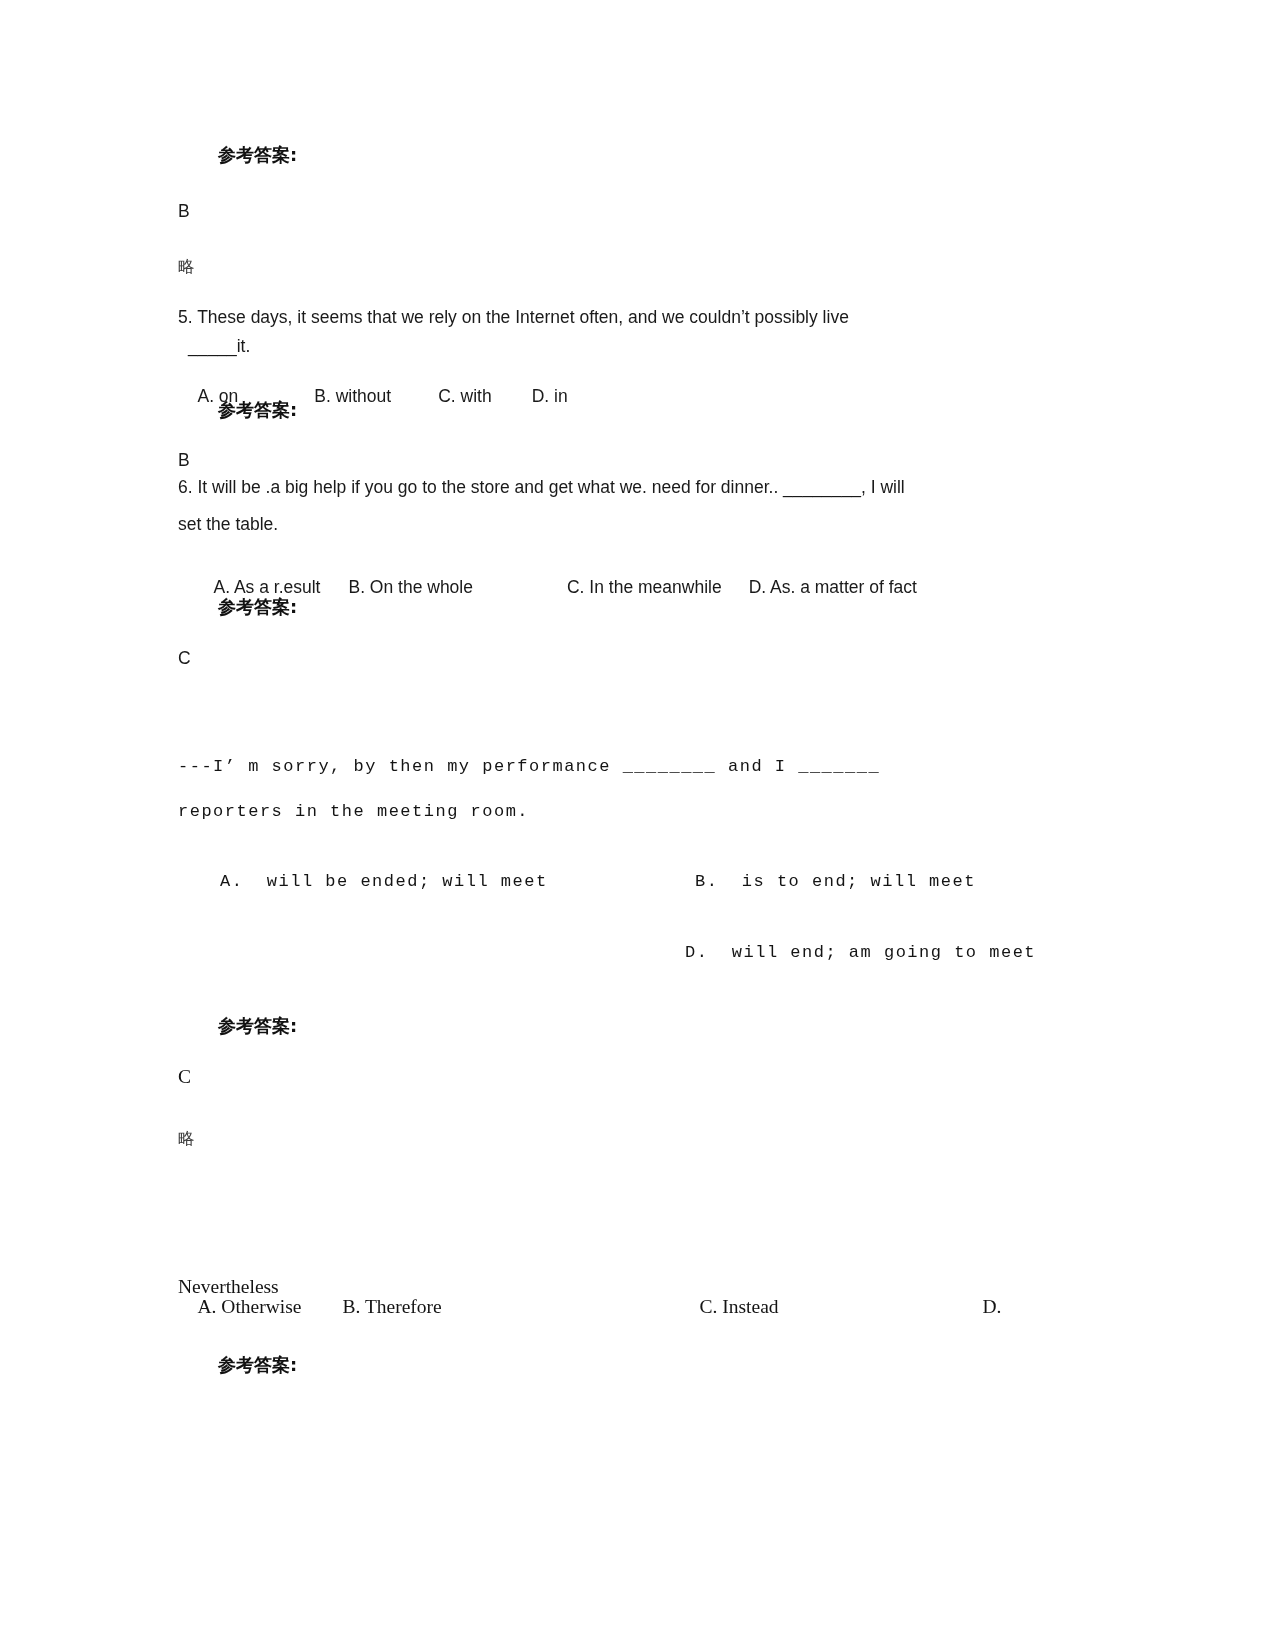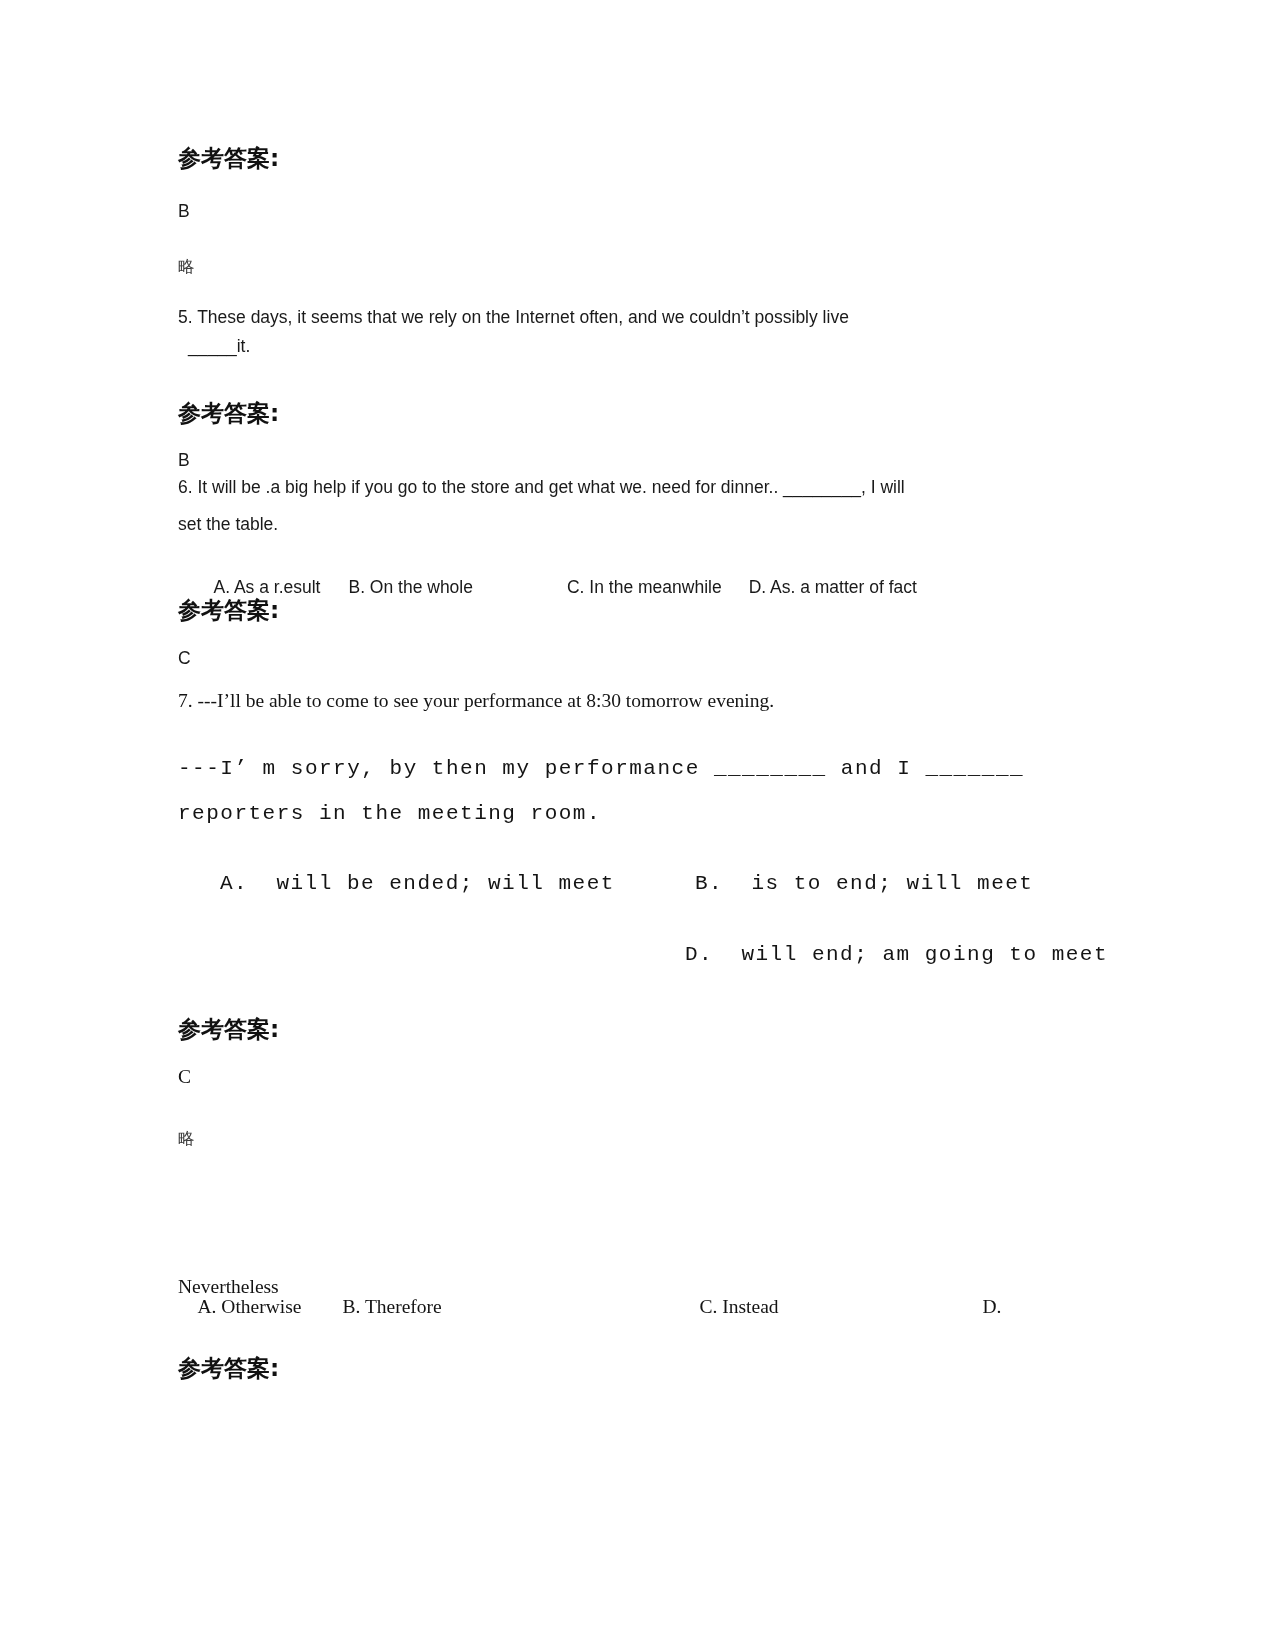--- a/index.html
+++ b/index.html
@@ -8,26 +8,27 @@
     width:1275px;
     height:1650px;
     background:#ffffff;
     overflow:hidden;
     color:#151515;
   }
   .line { position:absolute; white-space:pre; }
   .ans-head {
     font-family:"DejaVu Sans","Liberation Sans",sans-serif;
     font-weight:bold;
-    font-size:23px;
+    font-size:18px;
     color:#111;
+    margin-left:40px;
   }
   .sans   { font-family:"Liberation Sans",sans-serif; font-size:17.5px; color:#1a1a1a; }
   .serif  { font-family:"Liberation Serif",serif; font-size:19.5px; color:#141414; }
-  .mono   { font-family:"Liberation Mono","DejaVu Sans Mono",monospace; font-size:21px; letter-spacing:1.5px; color:#141414; }
+  .mono   { font-family:"Liberation Mono","DejaVu Sans Mono",monospace; font-size:17px; letter-spacing:1.5px; color:#141414; }
   .skip   { font-family:"DejaVu Sans",sans-serif; font-size:16.5px; color:#3d3d3d; }
   .opt    { display:inline-block; }
   .q5-a { margin-right:76px; }
   .q5-b { margin-right:47px; }
   .q5-c { margin-right:40px; }
   .q6-a { margin-right:28px; }
   .q6-b { margin-right:94px; }
   .q6-c { margin-right:27px; }
   .q25-a { width:145px;margin-top:36px; }
   .q25-b { width:357px; }
@@ -37,34 +38,36 @@
 <body>
 
 <div class="page">
 
   <div class="line ans-head" style="left:178px; top:143px;">参考答案:</div>
   <div class="line sans" style="left:178px; top:201px;">B</div>
   <div class="line skip" style="left:178px; top:256px;">略</div>
 
   <div class="line sans" style="left:178px; top:307px;">5. These days, it seems that we rely on the Internet often, and we couldn’t possibly live</div>
   <div class="line sans" style="left:188px; top:336px;">_____it.</div>
+  <div class="line sans" style="left:178px; top:365px;">
+    <span class="opt q5-a">A. on</span><span class="opt q5-b">B. without</span><span class="opt q5-c">C. with</span><span class="opt">D. in</span>
+  </div>
 
   <div class="line ans-head" style="left:178px; top:398px;">参考答案:</div>
   <div class="line sans" style="left:178px; top:450px;">B</div>
 
   <div class="line sans" style="left:178px; top:477px;">6. It will be .a big help if you go to the store and get what we. need for dinner.. ________, I will</div>
   <div class="line sans" style="left:178px; top:514px;">set the table.</div>
   <div class="line sans" style="left:194px; top:556px;">
     <span class="opt q6-a">A. As a r.esult</span><span class="opt q6-b">B. On the whole</span><span class="opt q6-c">C. In the meanwhile</span><span class="opt">D. As. a matter of fact</span>
   </div>
 
   <div class="line ans-head" style="left:178px; top:595px;">参考答案:</div>
   <div class="line sans" style="left:178px; top:648px;">C</div>
 
-  <div class="line serif" style="left:178px; top:690px;">7. ---I’ll be able to come to see your performance at 8:30 tomorrow evening.</div>
   <div class="line mono" style="left:178px; top:757px;">---I’ m sorry, by then my performance ________ and I _______</div>
   <div class="line mono" style="left:178px; top:802px;">reporters in the meeting room.</div>
   <div class="line mono" style="left:220px; top:872px;">A.  will be ended; will meet</div>
   <div class="line mono" style="left:695px; top:872px;">B.  is to end; will meet</div>
   <div class="line mono" style="left:685px; top:943px;">D.  will end; am going to meet</div>
 
   <div class="line ans-head" style="left:178px; top:1014px;">参考答案:</div>
   <div class="line serif" style="left:178px; top:1066px;">C</div>
   <div class="line skip" style="left:178px; top:1128px;">略</div>
 

